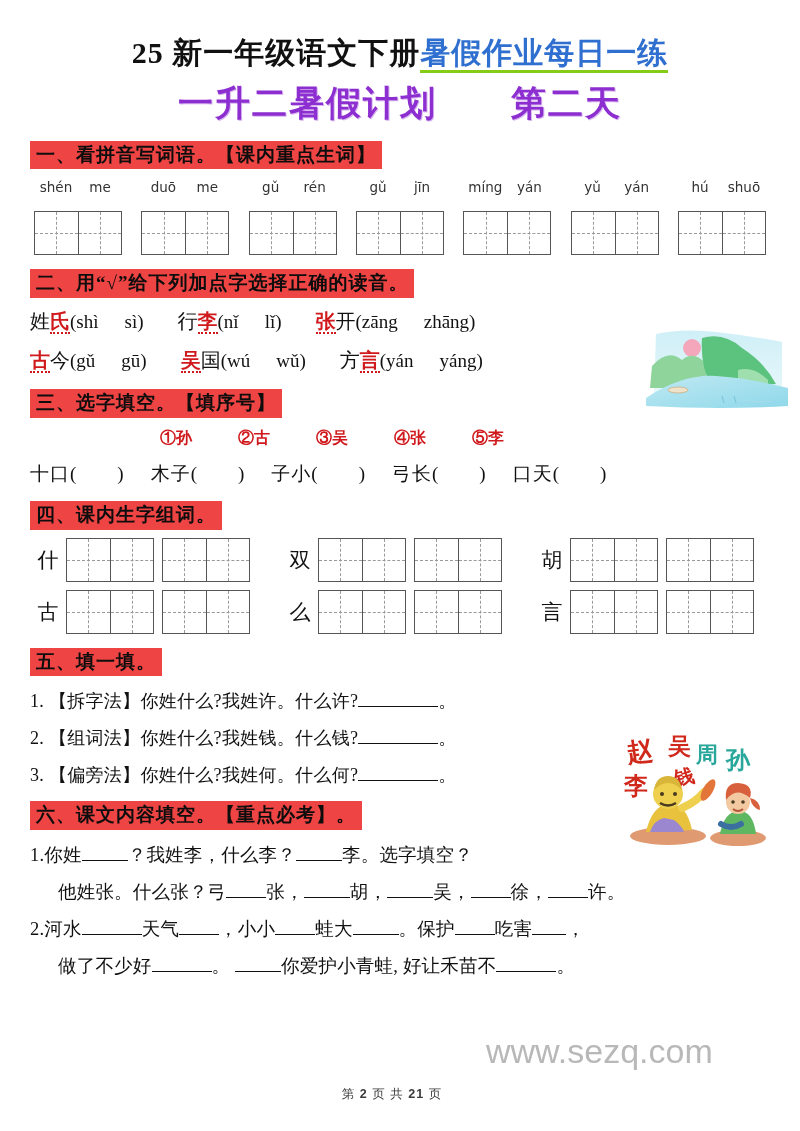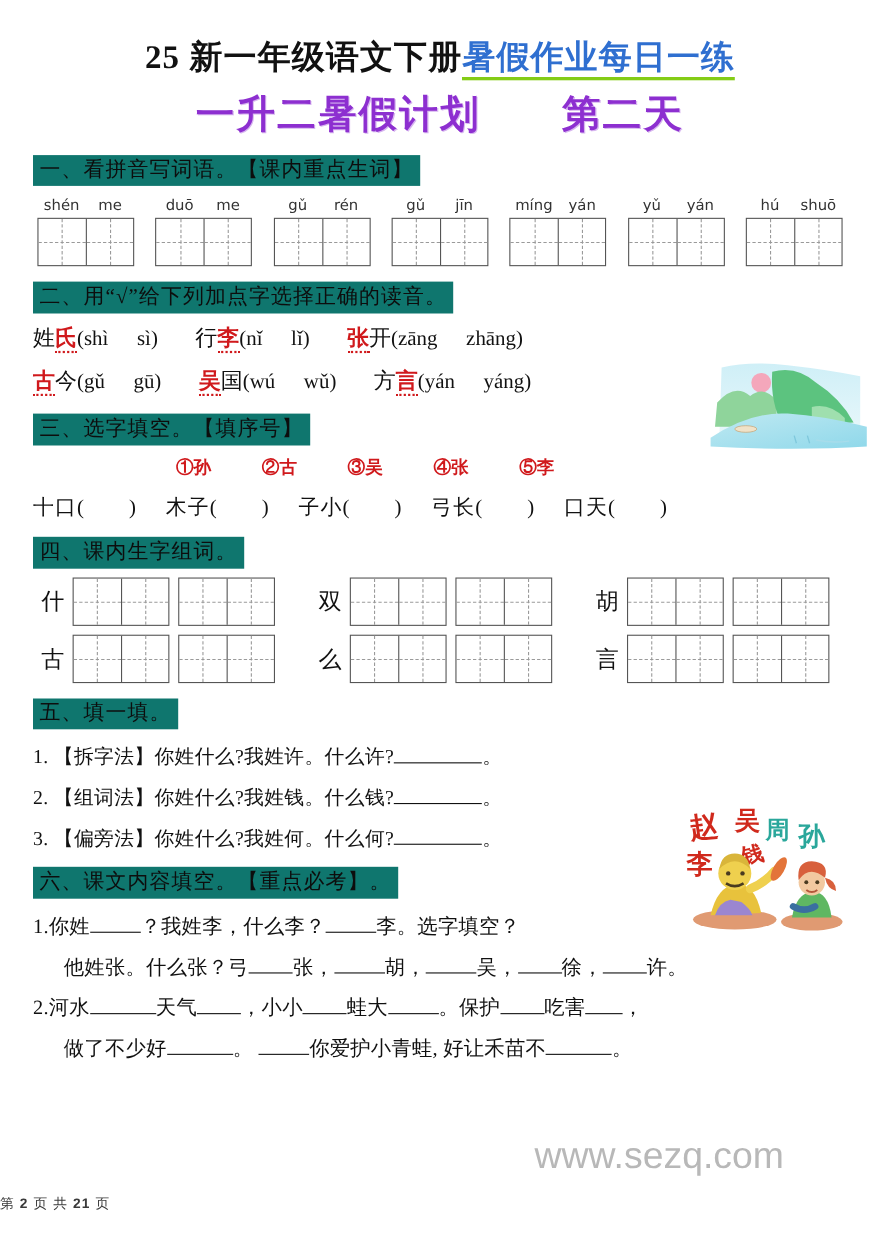--- a/index.html
+++ b/index.html
@@ -45,24 +45,24 @@
     font-weight: bold;
     color: #8d2fd0;
     letter-spacing: 2px;
     margin-top: 8px;
     text-shadow: 1px 1px 0 #d7b6ef;
   }
 
   
   .sec-head {
     display: inline-block;
-    background: #0f766e;
+    background: #ef4444;
     color: #0d0d0d;
     font-size: 19px;
-    font-weight: normal;
+    font-weight: bold;
     letter-spacing: 1px;
     padding: 2px 6px 3px 6px;
     line-height: 1.25;
     white-space: nowrap;
   }
   .sec-wrap { margin-top: 14px; }
 
   
   .pinyin-row {
     display: flex;
@@ -71,21 +71,21 @@
     padding: 0 4px;
   }
   .py-group { text-align: center; }
   .py-text {
     font-family: "DejaVu Sans", sans-serif;
     font-size: 13.5px;
     color: #333;
     display: flex;
     justify-content: space-around;
     width: 88px;
-    margin-bottom: 3px;
+    margin-bottom: 16px;
     white-space: nowrap;
   }
   .py-text span { width: 44px; text-align: center; }
   .tz-box {
     display: flex;
     width: 88px;
     height: 44px;
     border: 1.2px solid #555;
     box-sizing: border-box;
     background: #fff;
@@ -214,20 +214,21 @@
     white-space: nowrap;
     letter-spacing: 0.2px;
   }
   .t-indent { padding-left: 28px; }
 
   
   .footer {
     position: absolute;
     left: 0; right: 16px;
     top: 1086px;
+    text-align: center;
     font-size: 12.5px;
     color: #3a3a3a;
     font-family: "Liberation Sans", sans-serif;
     letter-spacing: 1px;
   }
   .footer b { font-weight: bold; }
   .watermark {
     position: absolute;
     left: 486px;
     top: 1032px;

